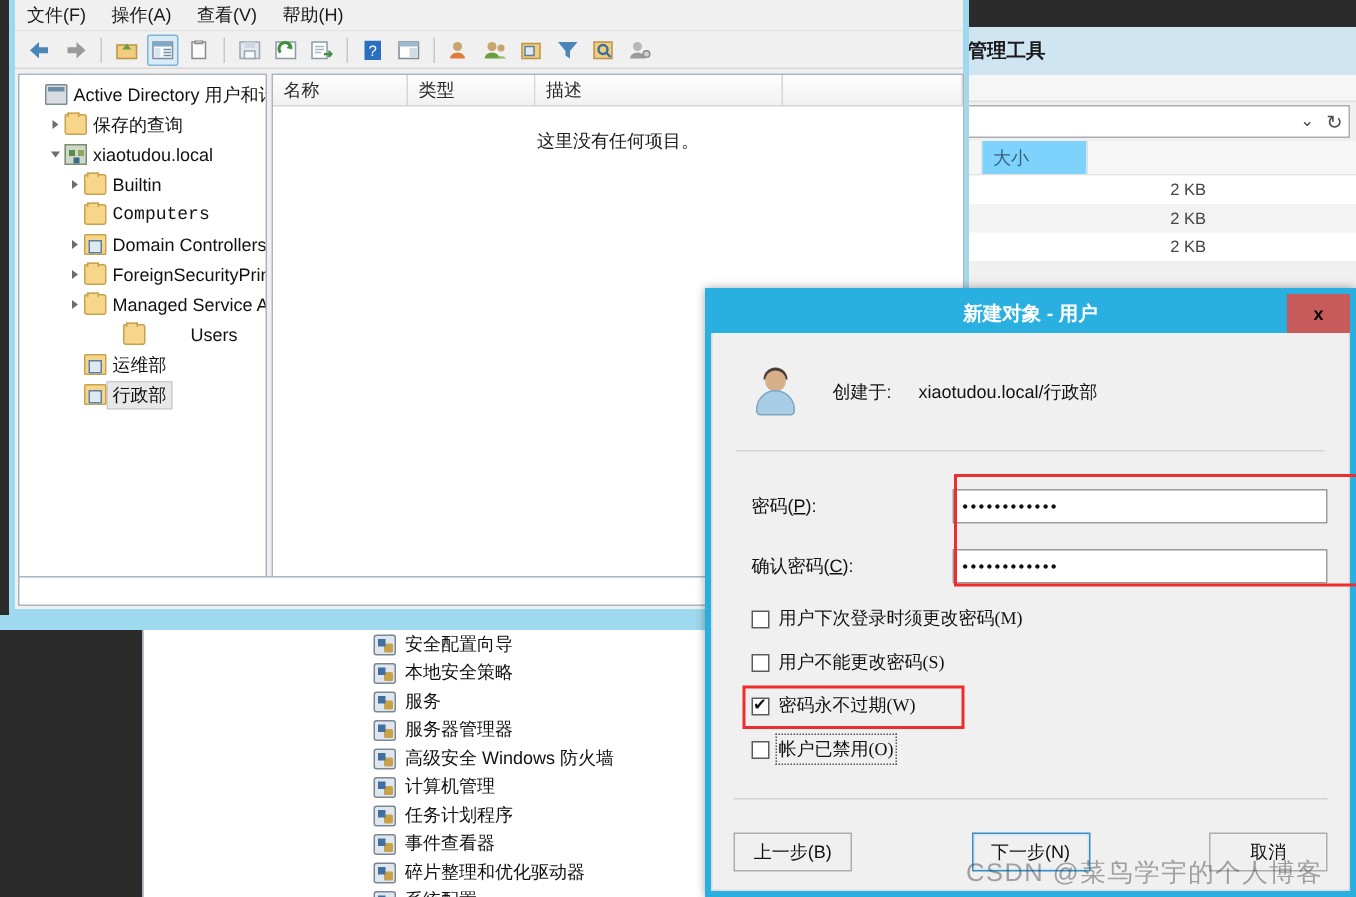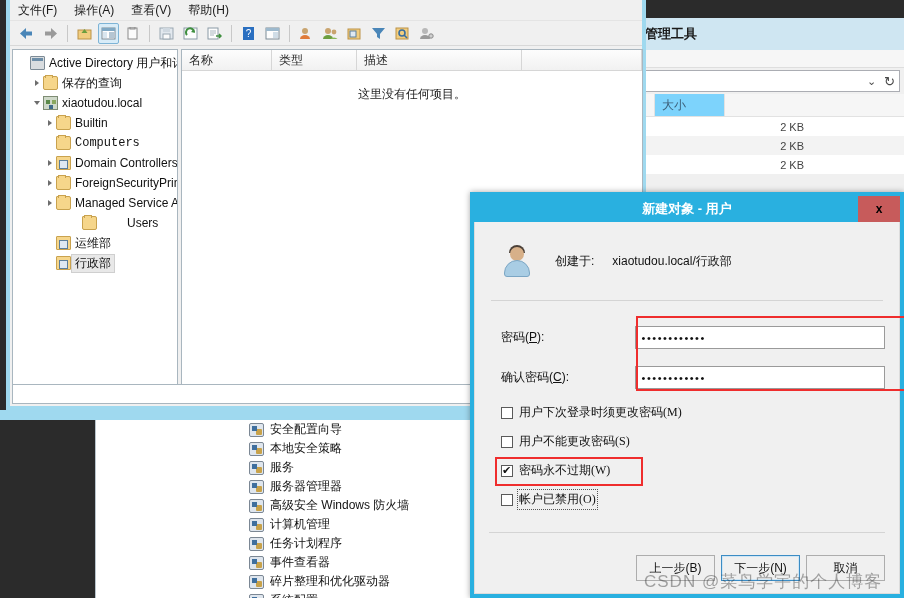--- a/index.html
+++ b/index.html
@@ -276,21 +276,21 @@
   .cb-row.focus .cb-label { outline: 1px dotted #555; outline-offset: 1px; }
   .cb-row.redbox::before {
     content: ""; position: absolute; left: -6px; top: -5px; width: 144px; height: 25px;
     border: 2px solid #ef2d2d;
   }
 
   .dlg-footer {
     position: absolute; left: 14px; right: 14px; bottom: 12px;
   }
   .dlg-footer-rule { height: 1px; background: #d4d4d4; margin-bottom: 22px; }
-  .btn-row { display: flex; justify-content: flex-end; gap: 6px; }
+  .btn-row { display: flex; justify-content: space-between; gap: 6px; }
   .dbtn {
     width: 79px; height: 26px; background: #f0f0f0; border: 1px solid #adadad;
     font-size: 12px; color: #111; display: flex; align-items: center; justify-content: center;
   }
   .dbtn.focus { border: 1px solid #3c8cc4; box-shadow: inset 0 0 0 1px #cfe6f5; }
 
   
   .watermark {
     position: absolute; left: 644px; top: 570px;
     font-size: 17px; color: rgba(60,60,60,0.45);

